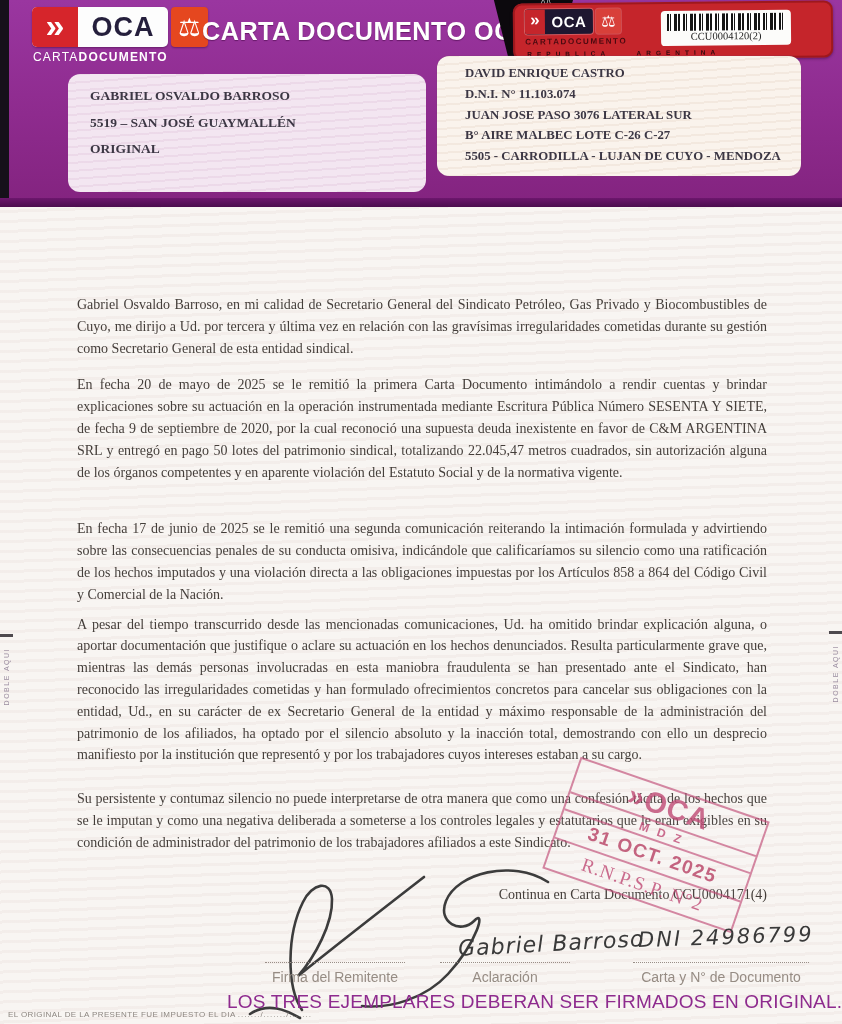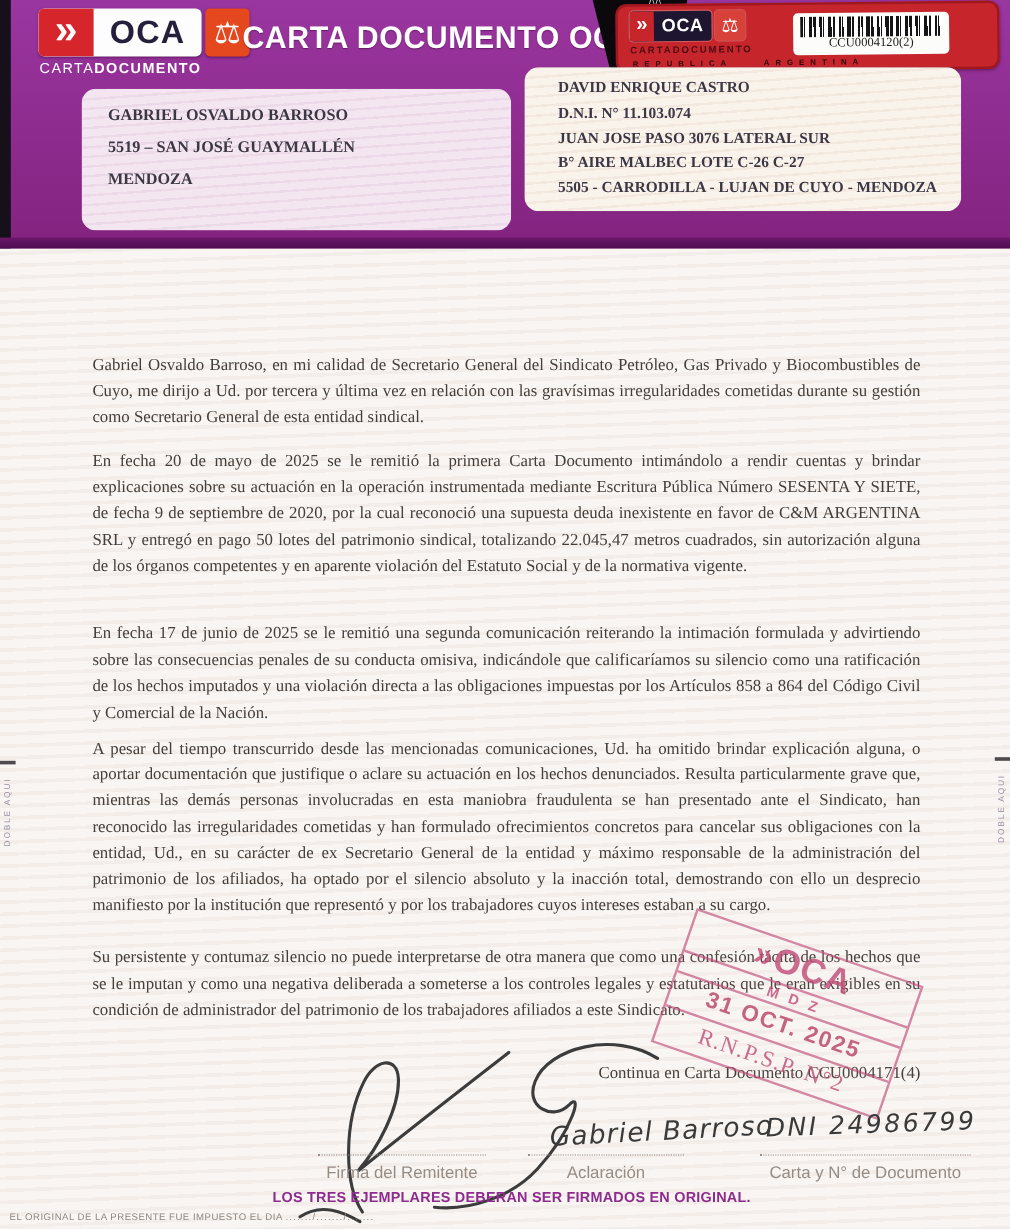--- a/index.html
+++ b/index.html
@@ -177,21 +177,21 @@
   .sig-line.l2 { left:440px; width:130px; }
   .sig-line.l3 { left:633px; width:176px; }
   .sig-label {
     position:absolute; top:969px; font-size:14px; color:#968c84; text-align:center;
   }
   .sig-label.lb1 { left:265px; width:140px; }
   .sig-label.lb2 { left:440px; width:130px; }
   .sig-label.lb3 { left:633px; width:176px; }
 
   .notice {
-    position:absolute; left:227px; top:991px; font-size:12px; font-weight:bold;
+    position:absolute; left:227px; top:991px; font-size:19px; font-weight:normal;
     color:#8e2b8e; letter-spacing:0.2px; white-space:nowrap;
   }
   .imposition {
     position:absolute; left:8px; top:1010px; font-size:8px; color:#8d8781; letter-spacing:0.4px;
     white-space:nowrap;
   }
   .imposition .slots { letter-spacing:1px; }
 
   
   .fold-label {
@@ -236,21 +236,21 @@
       <div class="barcode-box">
         <div class="barcode-stripes"></div>
         <div class="barcode-code">CCU0004120(2)</div>
       </div>
       <div class="sticker-country">REPUBLICA ARGENTINA</div>
     </div>
 
     <div class="addr-box addr-sender">
       <div>GABRIEL OSVALDO BARROSO</div>
       <div>5519 – SAN JOSÉ GUAYMALLÉN</div>
-      <div>MENDOZA</div>
+      <div>ORIGINAL</div>
     </div>
 
     <div class="addr-box addr-recipient">
       <div>DAVID ENRIQUE CASTRO</div>
       <div>D.N.I. N° 11.103.074</div>
       <div>JUAN JOSE PASO 3076 LATERAL SUR</div>
       <div>B° AIRE MALBEC LOTE C-26 C-27</div>
       <div>5505 - CARRODILLA - LUJAN DE CUYO - MENDOZA</div>
     </div>
   </div>

